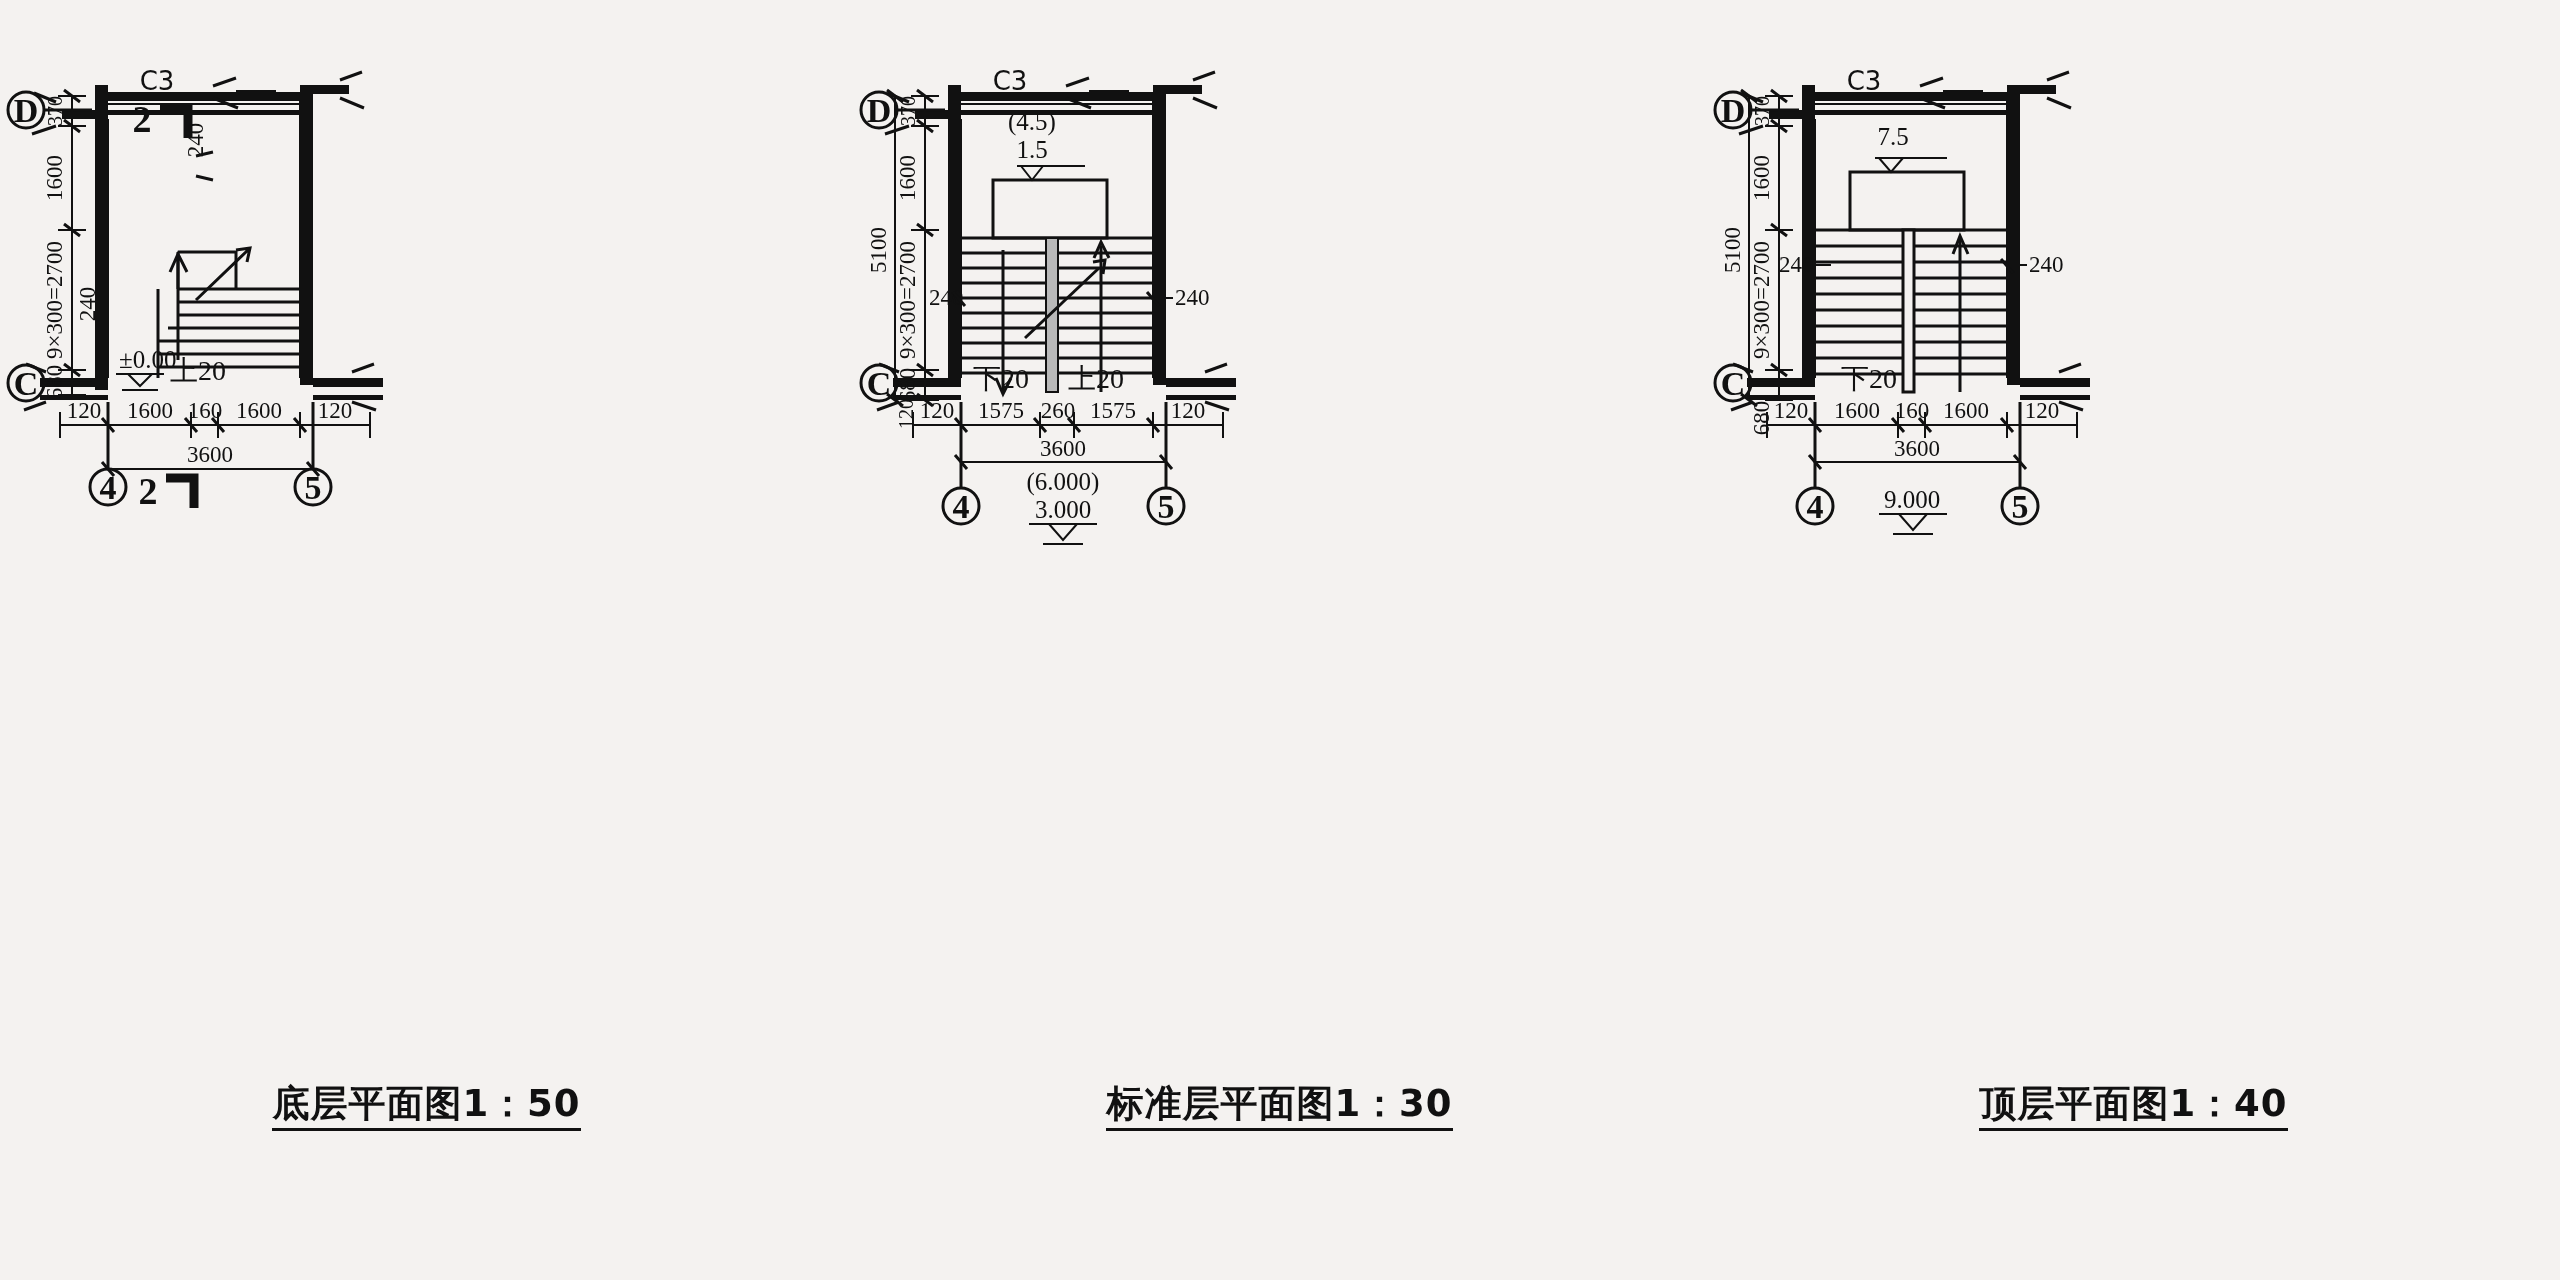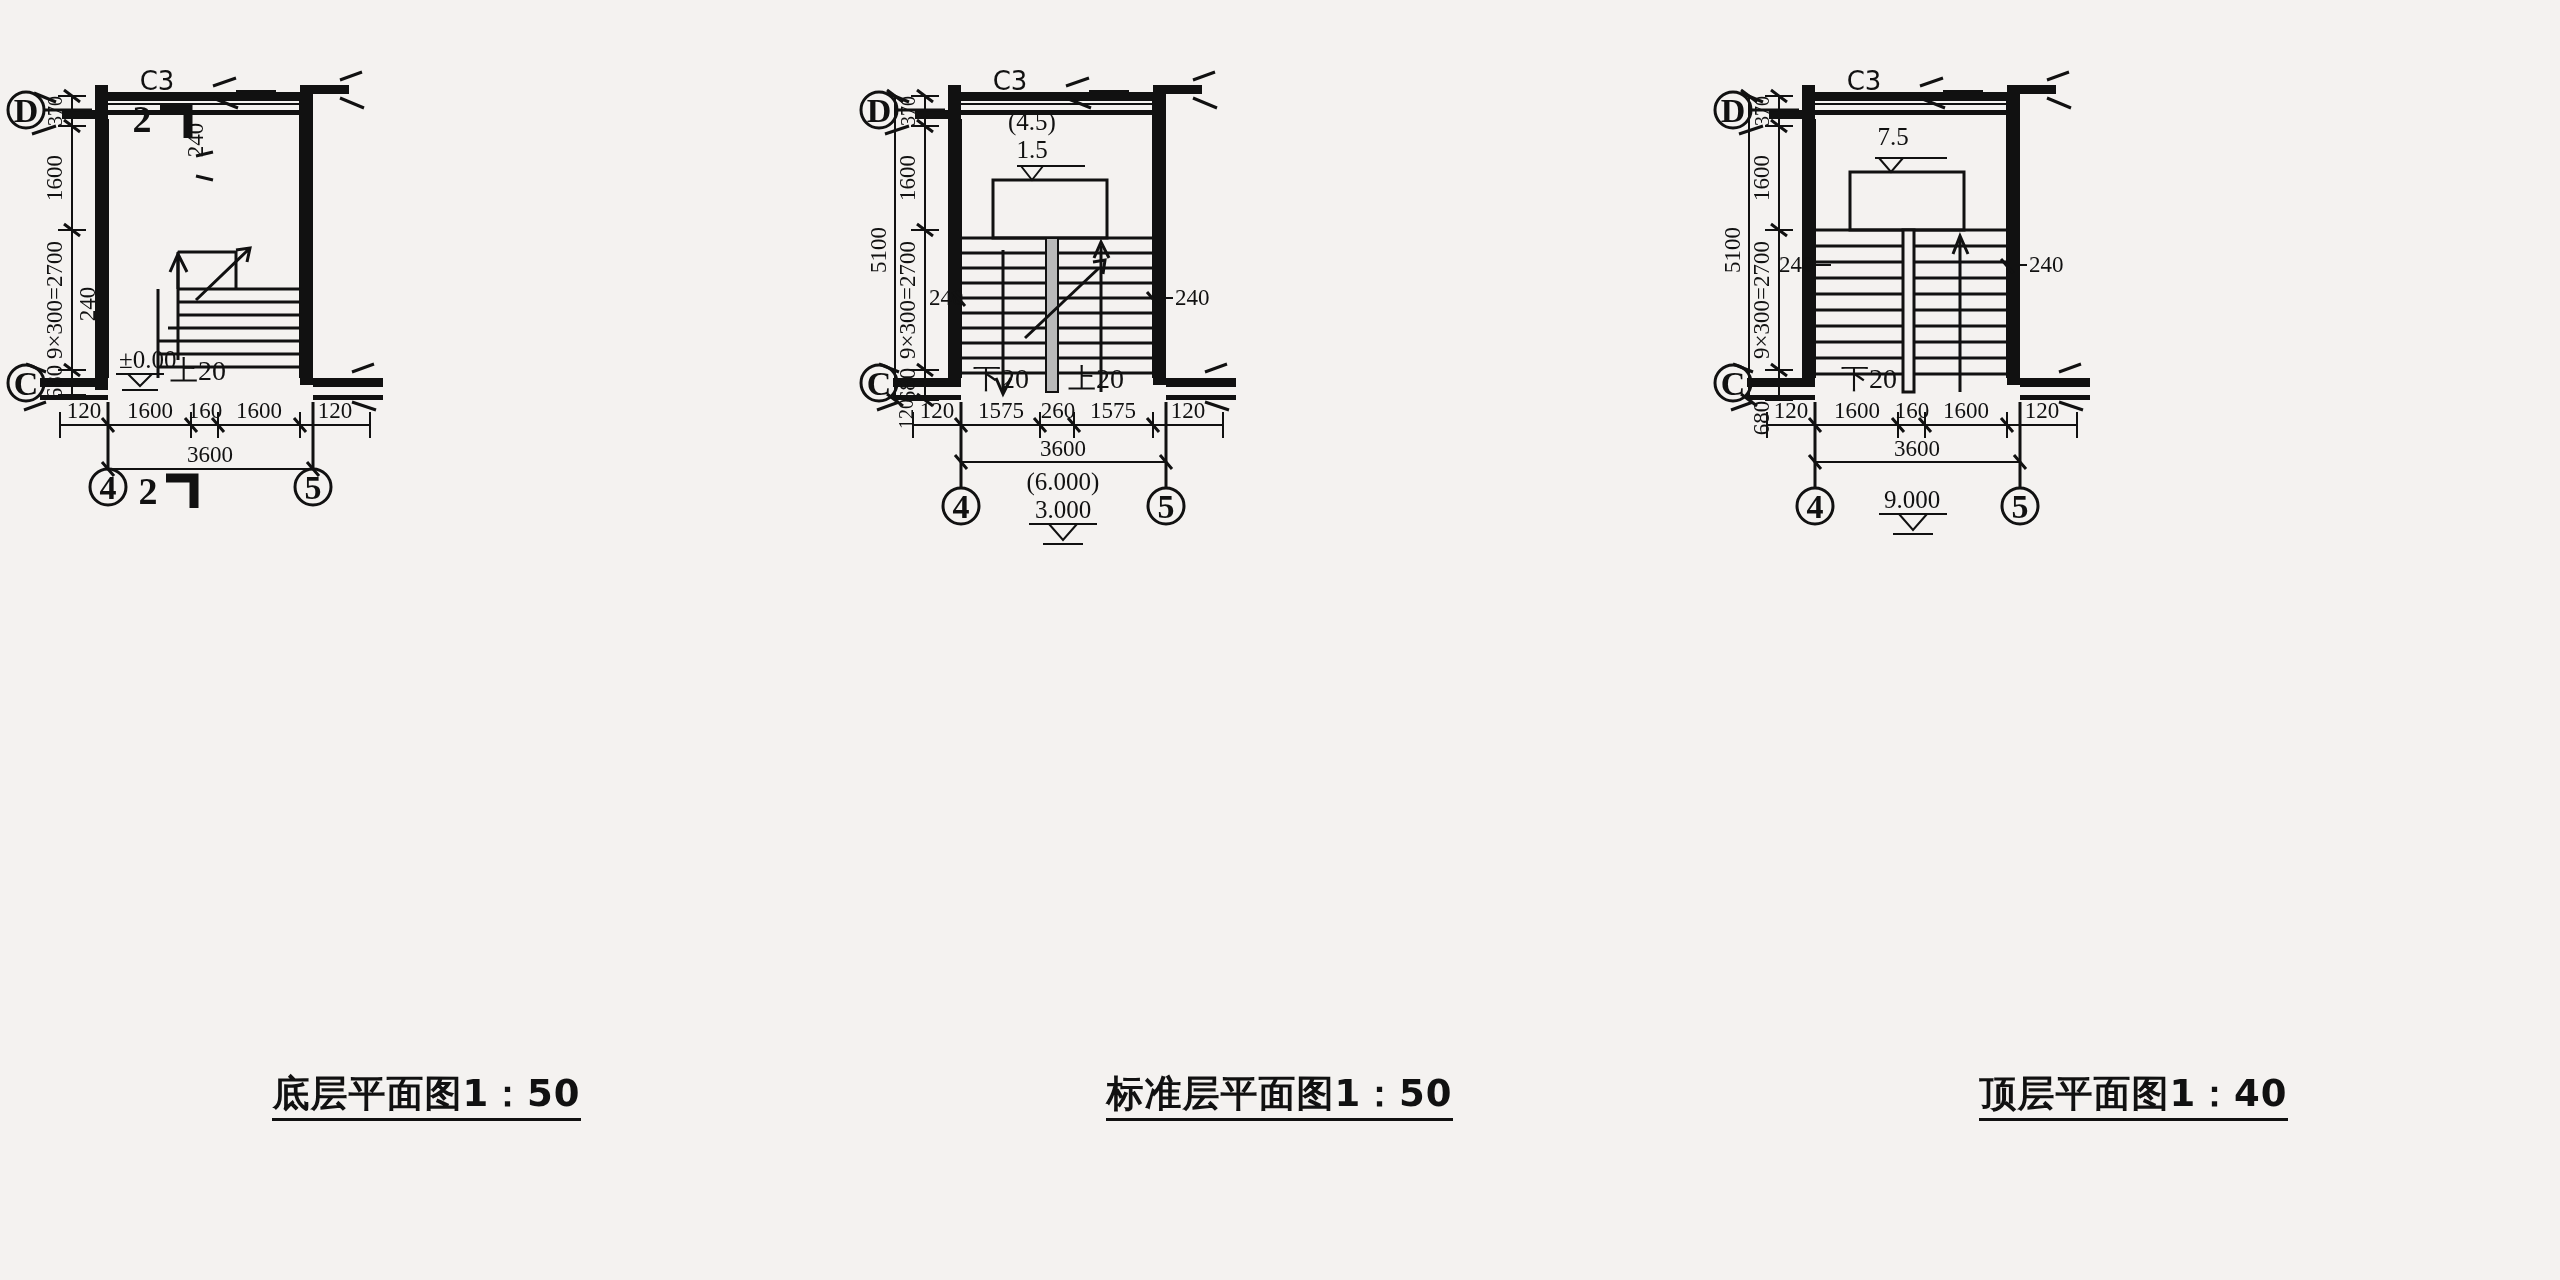--- a/index.html
+++ b/index.html
@@ -9,21 +9,21 @@
     font-family:"Liberation Serif","DejaVu Serif",serif;
     color:#111;
   }
   #sheet{position:relative;width:2560px;height:1280px;background:#f4f2f0;}
   .plan{position:absolute;top:0;width:853px;height:1280px;}
   #plan-1{left:0;}
   #plan-2{left:853px;}
   #plan-3{left:1707px;}
   svg{display:block;width:853px;height:1280px;}
   .ttl{
-    position:absolute;bottom:161px;width:100%;text-align:center;
+    position:absolute;bottom:151px;width:100%;text-align:center;
     font-size:37px;letter-spacing:1px;white-space:nowrap;
     font-family:"DejaVu Sans","Liberation Sans",sans-serif;font-weight:700;
   }
   .ttl span{border-bottom:3px solid #111;padding-bottom:3px;}
   
   text{font-family:"Liberation Serif","DejaVu Serif",serif;fill:#111;}
   .dim{font-size:23px;}
   .dimS{font-size:20px;}
   .grid{font-size:34px;font-weight:700;}
   .note{font-size:25px;}
@@ -310,21 +310,21 @@
       </g>
 
       <g>
         <text class="note" x="210" y="490" text-anchor="middle">(6.000)</text>
         <text class="note" x="210" y="518" text-anchor="middle">3.000</text>
         <line class="ln thin" x1="176" y1="524" x2="244" y2="524"></line>
         <path class="ln thin" d="M196 524 L210 540 L224 524"></path>
         <line class="ln thin" x1="190" y1="544" x2="230" y2="544"></line>
       </g>
     </svg>
-    <div class="ttl"><span>标准层平面图1：50</span></div>
+    <div class="ttl"><span>标准层平面图1：30</span></div>
   </div>
 
   <div class="plan" id="plan-3">
     <svg viewBox="0 0 853 1280" xmlns="http://www.w3.org/2000/svg">
       <text class="cnote" x="157" y="90" text-anchor="middle">C3</text>
 
       <rect class="wall" x="95" y="92" width="218" height="9"></rect>
       <rect class="wall" x="95" y="110" width="218" height="5"></rect>
       <line class="ln thin" x1="95" y1="104" x2="313" y2="104"></line>
       <path class="ln med" d="M213 86 L236 78 M213 98 L238 108"></path>

